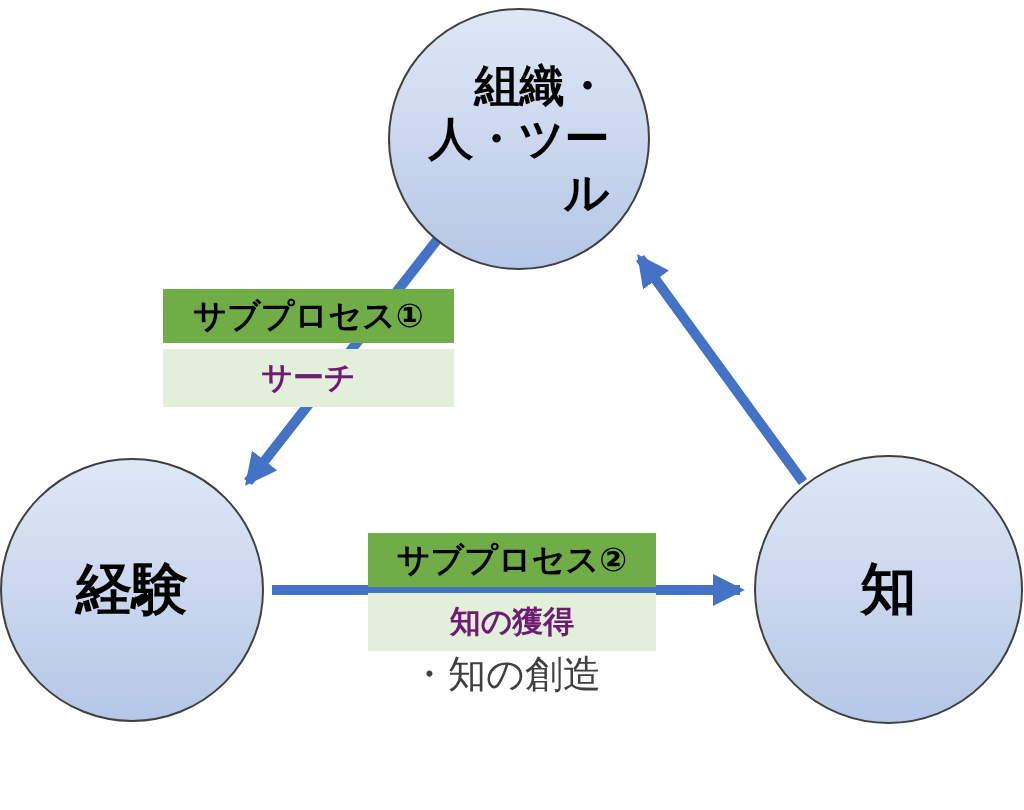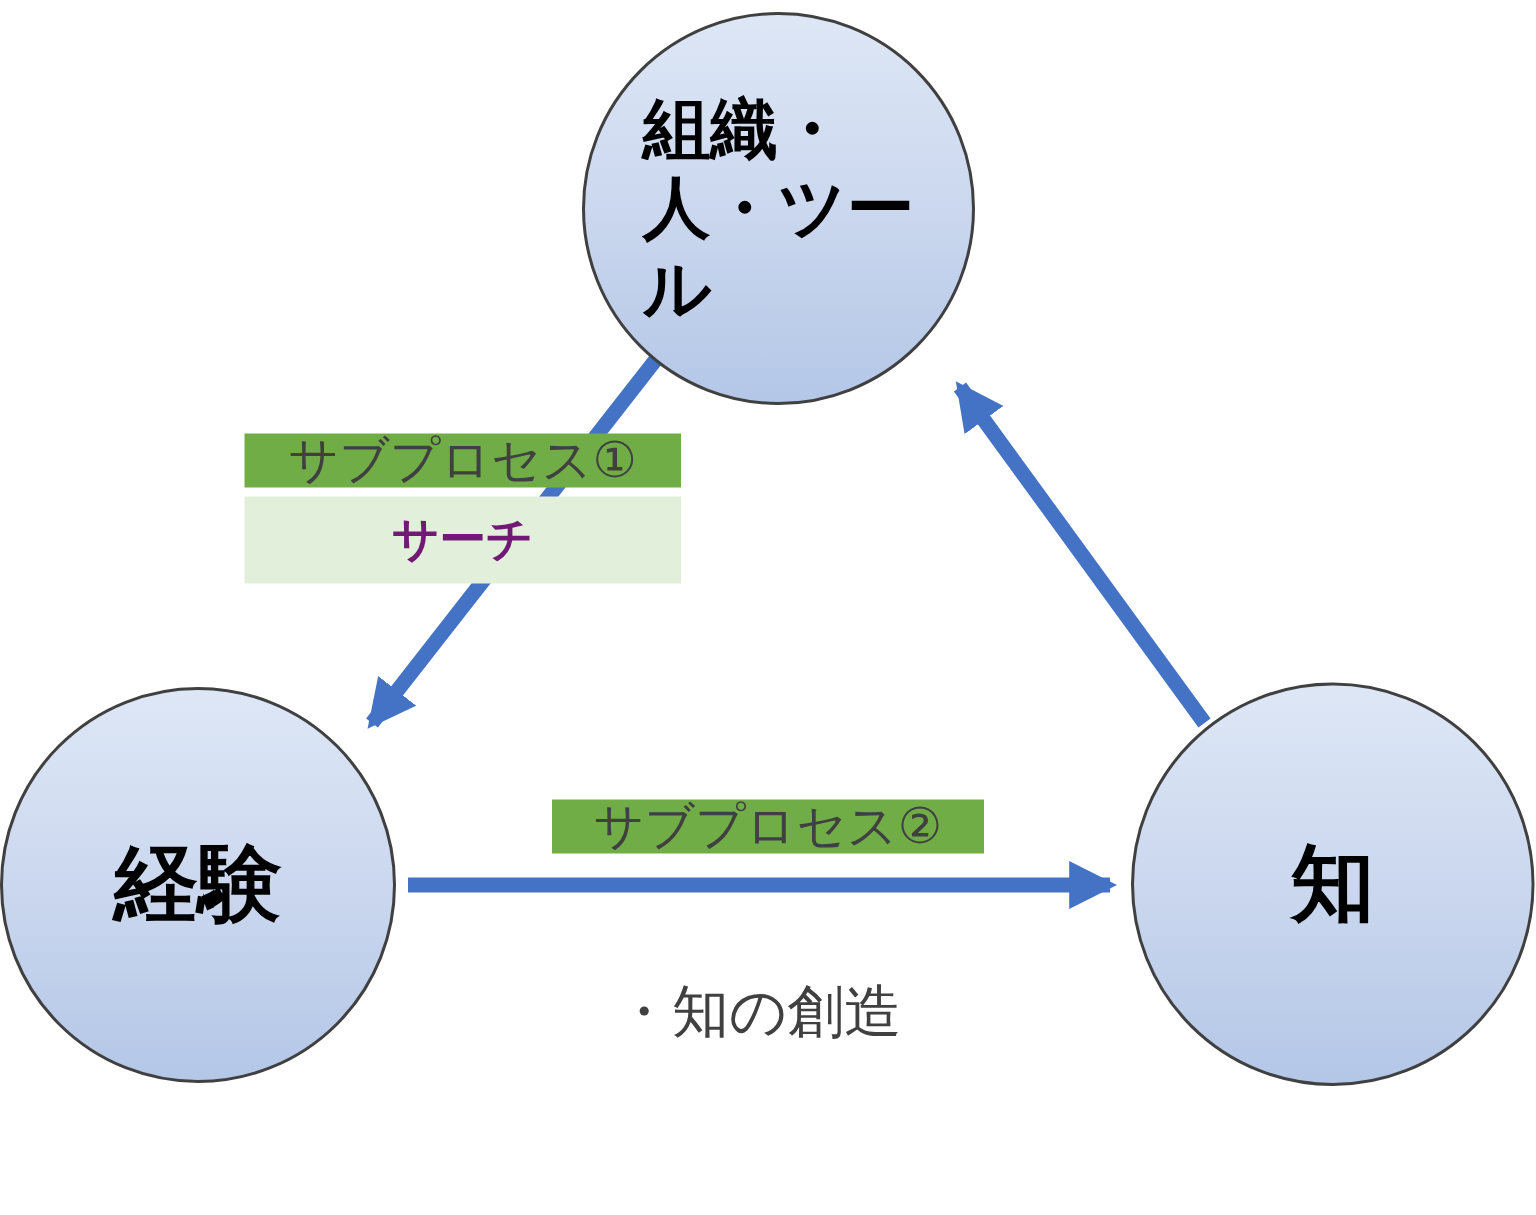--- a/index.html
+++ b/index.html
@@ -7,33 +7,33 @@
   body { font-family:"DejaVu Sans","Liberation Sans",sans-serif; }
   .canvas { position:relative; width:1024px; height:810px; background:#ffffff; overflow:hidden; }
 
   .arrows { position:absolute; left:0; top:0; z-index:1; }
 
   .circle {
     position:absolute; border-radius:50%;
     border:2px solid #404040;
     background:linear-gradient(180deg,#dde7f6 0%,#cdd9ef 45%,#b4c7e7 100%);
     display:flex; align-items:center; justify-content:center;
-    text-align:left; z-index:2;
+    text-align:right; z-index:2;
   }
   .circle-label { font-weight:bold; color:#000000; white-space:pre-line; }
   .circle-top   { left:388px; top:8px;   width:262px; height:262px; }
   .circle-top .circle-label { font-size:45px; line-height:1.18; }
   .circle-left  { left:0px;   top:458px; width:264px; height:264px; }
   .circle-right { left:754px; top:455px; width:269px; height:269px; }
   .circle-left .circle-label, .circle-right .circle-label { font-size:56px; }
 
   .process { position:absolute; z-index:3; text-align:center; }
   .proc-header {
-    background:#70ad47; color:#404040; font-weight:normal; font-size:33px;
-    height:36px; display:flex; align-items:center; justify-content:center;
+    background:#70ad47; color:#000000; font-weight:bold; font-size:33px;
+    height:54px; display:flex; align-items:center; justify-content:center;
   }
   .proc-body {
     background:#e2efda; color:#701a75; font-weight:bold; font-size:31px;
     height:58px; margin-top:6px; display:flex; align-items:center; justify-content:center;
   }
   .process-1 { left:163px; top:289px; width:291px; }
   .process-3 { left:602px; top:289px; width:289px; }
   .process-2 { left:368px; top:533px; width:288px; }
 
   .bullets {
@@ -74,19 +74,20 @@
   <div class="process process-1">
     <div class="proc-header">サブプロセス①</div>
     <div class="proc-body">サーチ</div>
   </div>
 
   <div class="process process-3">
   </div>
 
   <div class="process process-2">
     <div class="proc-header">サブプロセス②</div>
+    <div class="proc-body">知の獲得</div>
   </div>
 
   <ul class="bullets">
     <li>・知の創造</li>
   </ul>
 
 </div>
 
 </body></html>

